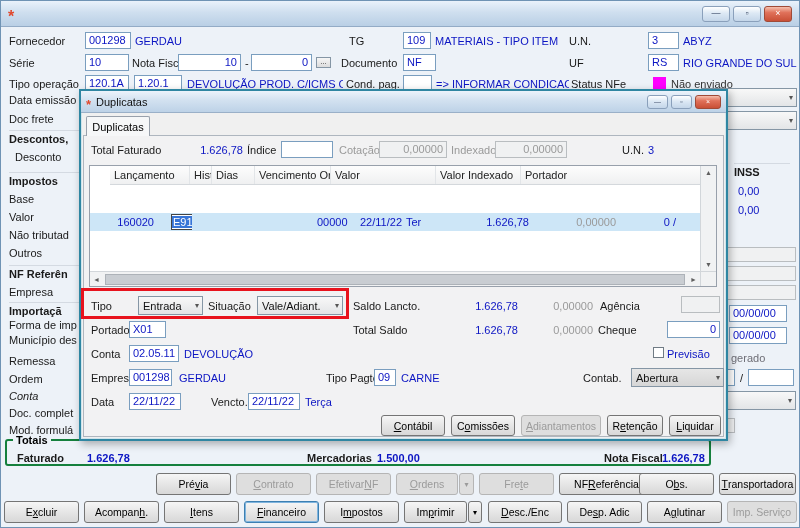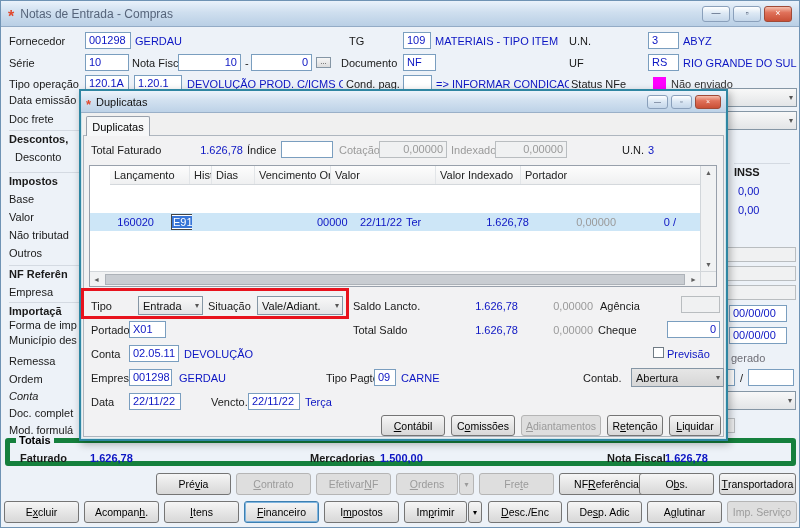--- a/index.html
+++ b/index.html
@@ -32,22 +32,22 @@
   .cmb .ar {font-size:8px; color:#555;}
   .btn {position:absolute; height:22px; border:1px solid #757575; border-radius:3px;
         background:linear-gradient(#f6f6f6,#e3e3e3 60%,#d8d8d8); color:#000;
         display:flex; align-items:center; justify-content:center; font-size:10.5px;
         white-space:nowrap; overflow:hidden; cursor:default;}
   .btn.d {color:#9b9b9b; border-color:#b5b5b5; background:#dedede;}
   .btn.focus {border:1px solid #3c7fb1; box-shadow:inset 0 0 0 1px #7fb4de;}
   .btn u {text-decoration:underline;}
   .swatch {position:absolute; width:13px; height:13px;}
   .chk {position:absolute; width:11px; height:11px; background:#fff; border:1px solid #707b84;}
-  fieldset.tot {position:absolute; left:4px; top:433px; width:791px; height:32px;
-        border:5px solid #15803d; border-radius:3px;}
+  fieldset.tot {position:absolute; left:4px; top:433px; width:706px; height:32px;
+        border:2px solid #15803d; border-radius:3px;}
   fieldset.tot legend {font-weight:bold; margin-left:6px; padding:0 3px; font-size:11px;}
   
   .dlg {position:absolute; left:78px; top:88px; width:649px; height:352px; background:#f0f0f0;
         border:2px solid #2f86a2; box-shadow:inset 0 0 0 1px #cfe4ec, 2px 3px 8px rgba(0,0,0,.3); z-index:10;}
   .tb2 {position:absolute; left:0; top:0; width:100%; height:22px;
         background:linear-gradient(#ecf3fb,#d2e1f0 45%,#bdd2e7); border-bottom:1px solid #9ab0c8;
         display:flex; align-items:center; gap:5px; padding:0 5px;}
   .tb2 .ttl2 {color:#111;}
   .tb2 .cap {width:21px; height:14px; font-size:7px;}
   .tb2 .cap.cls {width:26px;}
@@ -77,21 +77,20 @@
   .mini {position:absolute; width:15px; height:11px; border:1px solid #8596a5;
         background:linear-gradient(#f6f6f6,#dcdcdc); font-size:8px; line-height:7px; text-align:center; color:#333;}
 </style>
 </head>
 <body>
 
 <div class="win">
 
   <div class="tb">
     <span class="appico">*</span>
-    <span class="ttl">Notas de Entrada - Compras</span>
     <span class="caps">
       <span class="cap">—</span>
       <span class="cap">▫</span>
       <span class="cap cls">×</span>
     </span>
   </div>
 
   <span class="lbl" style="left:8px;top:34px">Fornecedor</span>
   <div class="inp" style="left:84px;top:31px;width:46px">001298</div>
   <span class="lbl blu" style="left:134px;top:34px">GERDAU</span>

